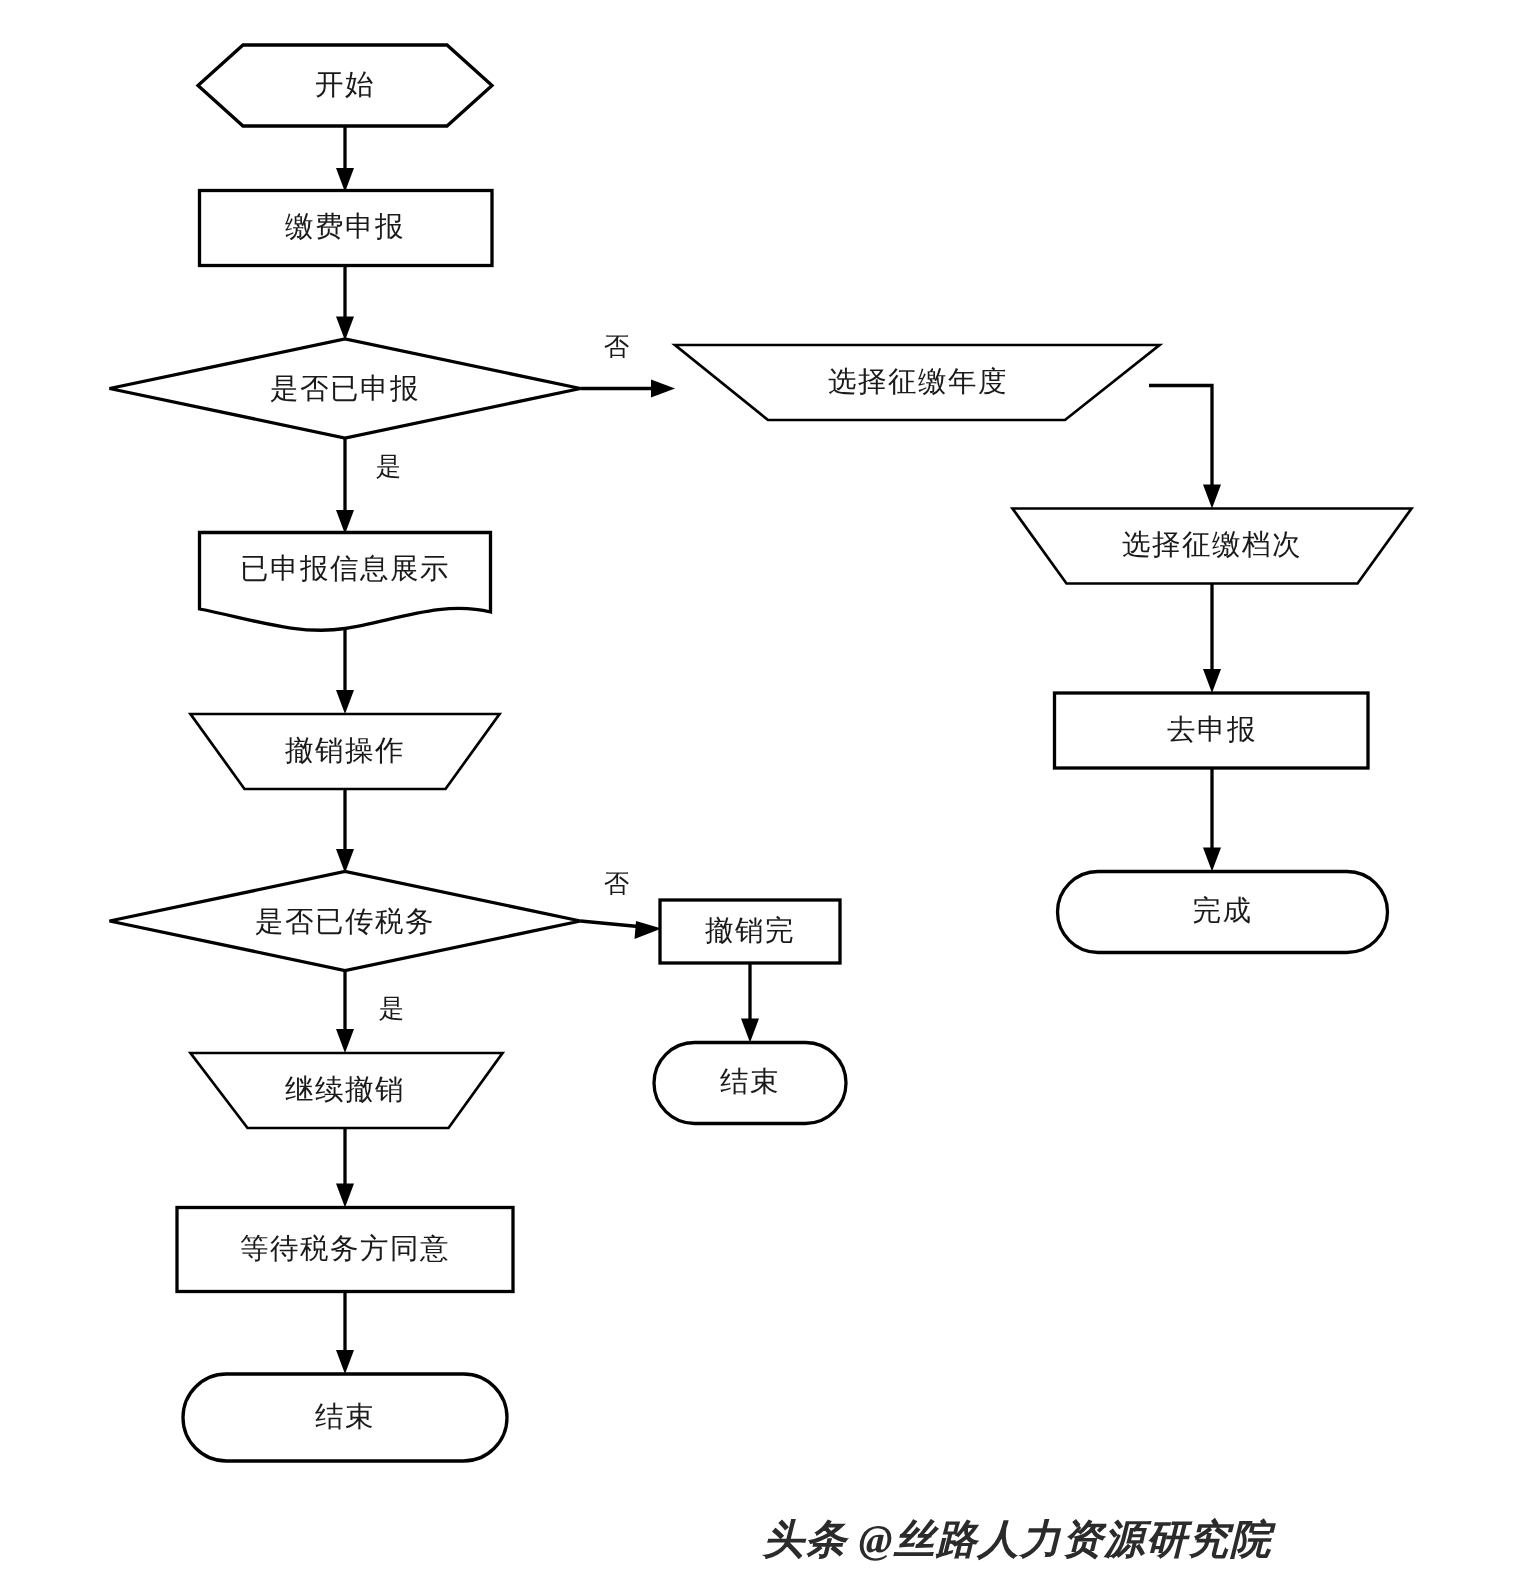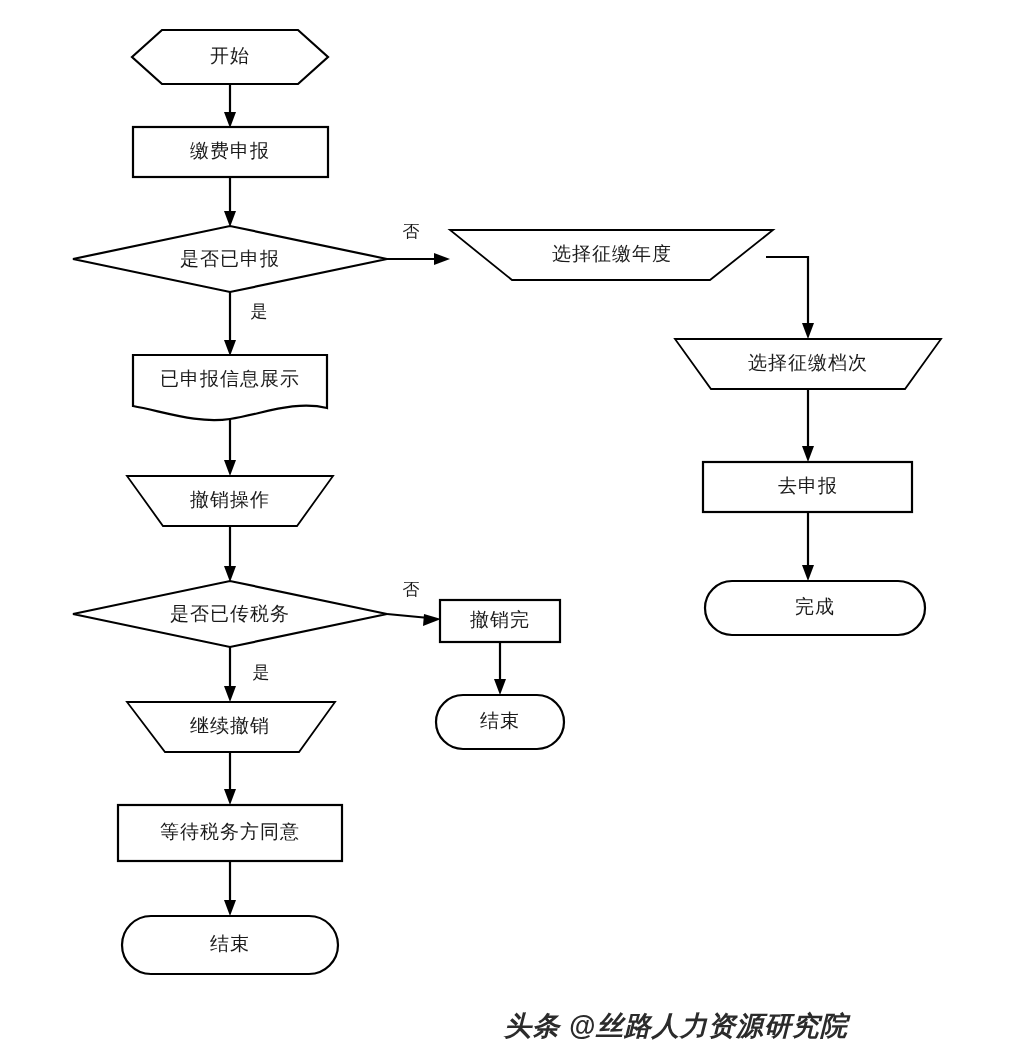--- a/index.html
+++ b/index.html
@@ -55,21 +55,21 @@
     font-family: "Liberation Serif", "DejaVu Serif", serif;
     font-size: 17px;
     fill: #1a1a1a;
     text-anchor: middle;
     dominant-baseline: middle;
   }
   .watermark {
     position: absolute;
     right: 18px;
     bottom: 12px;
-    font-family: Liberation Sans, sans-serif;
+    font-family: Liberation Serif, serif;
     font-size: 27px;
     font-weight: bold;
     font-style: italic;
     color: #2b2b2b;
     letter-spacing: 1px;
     white-space: nowrap;
     user-select: none;
   }
 </style>
 </head>

